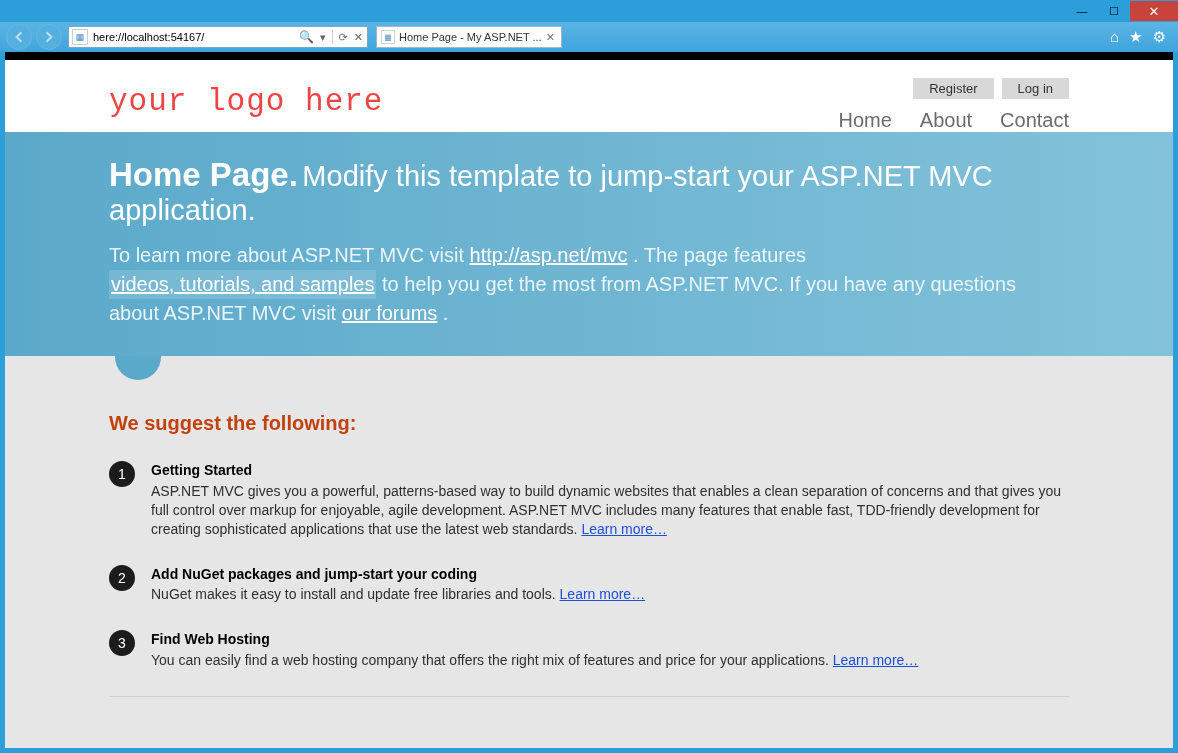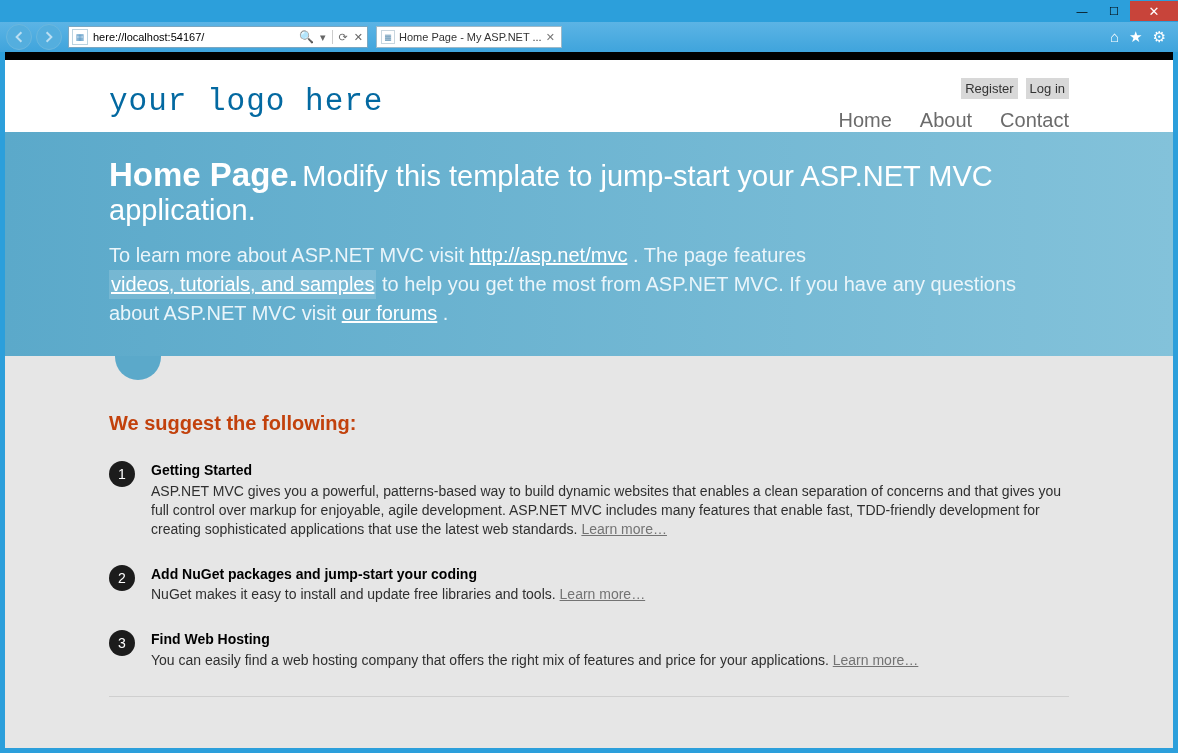--- a/index.html
+++ b/index.html
@@ -104,29 +104,29 @@
   }
   .header-row{
     display:flex;
     align-items:flex-start;
     justify-content:space-between;
     padding: 8px 0 0 0;
   }
   .logo{
     font-family: "Consolas","Courier New",monospace;
     font-size: 31px;
-    color:#0369a1;
+    color:#ef4444;
     letter-spacing:1px;
     padding-top:6px;
   }
   .right-head{ text-align:right; }
   .auth-links{ display:flex; gap:8px; justify-content:flex-end; margin-bottom:10px;}
   .auth-btn{
     background:#d8d8d8;color:#333;font-size:13px;
-    padding:3px 4px;
+    padding:3px 16px;
   }
   .main-nav{display:flex;gap:28px;justify-content:flex-start;font-size:20px;color:#6b6b6b;}
   .main-nav span{cursor:pointer;}
   
   .hero{
     background: linear-gradient(to right,#5ba9ca,#83c2da);
     color:#fff;
     padding: 24px 0 28px 0;
   }
   .hero h1{
@@ -157,21 +157,21 @@
   .suggest h3{font-size:20px;color:#c2410c;margin-bottom:26px;}
   .step{display:flex;gap:16px;margin-bottom:26px;}
   .num{
     width:26px;height:26px;border-radius:50%;
     background:#1c1c1c;color:#fff;font-size:14px;
     display:flex;align-items:center;justify-content:center;
     flex-shrink:0;margin-top:0;
   }
   .step-body{flex:1;font-size:14px;color:#2f2f2f;line-height:1.35;}
   .step-body .title{font-weight:bold;color:#000;display:block;margin-bottom:2px;}
-  .step-body a{color:#737373;text-decoration:underline;}
+  .step-body a{color:#1d4ed8;text-decoration:underline;}
   
   .footer-line{height:1px;background:#cfcfcf;width:960px;margin:0 auto;}
   .ftr{width:960px;margin:0 auto;font-size:11px;color:#555;padding:10px 0 60px 0;}
 </style>
 </head>
 <body>
 
 <div class="chrome-top">
   <div class="win-btns">
     <div class="win-btn">—</div>

